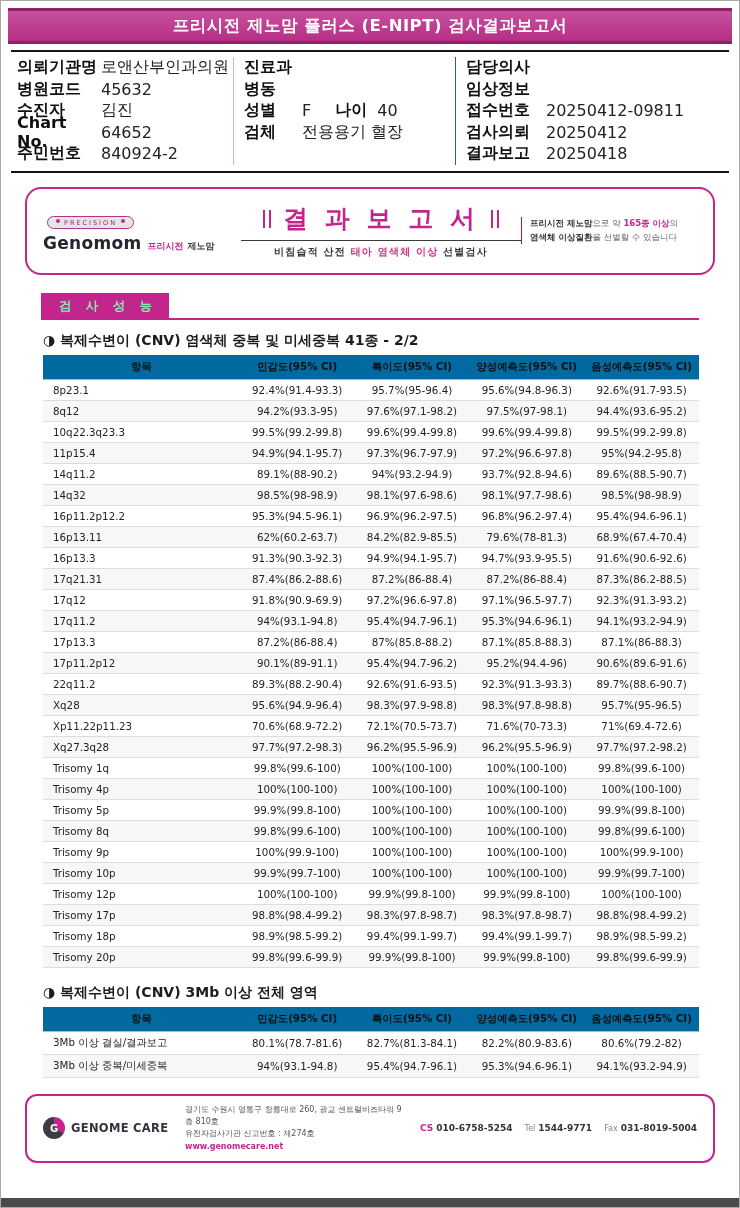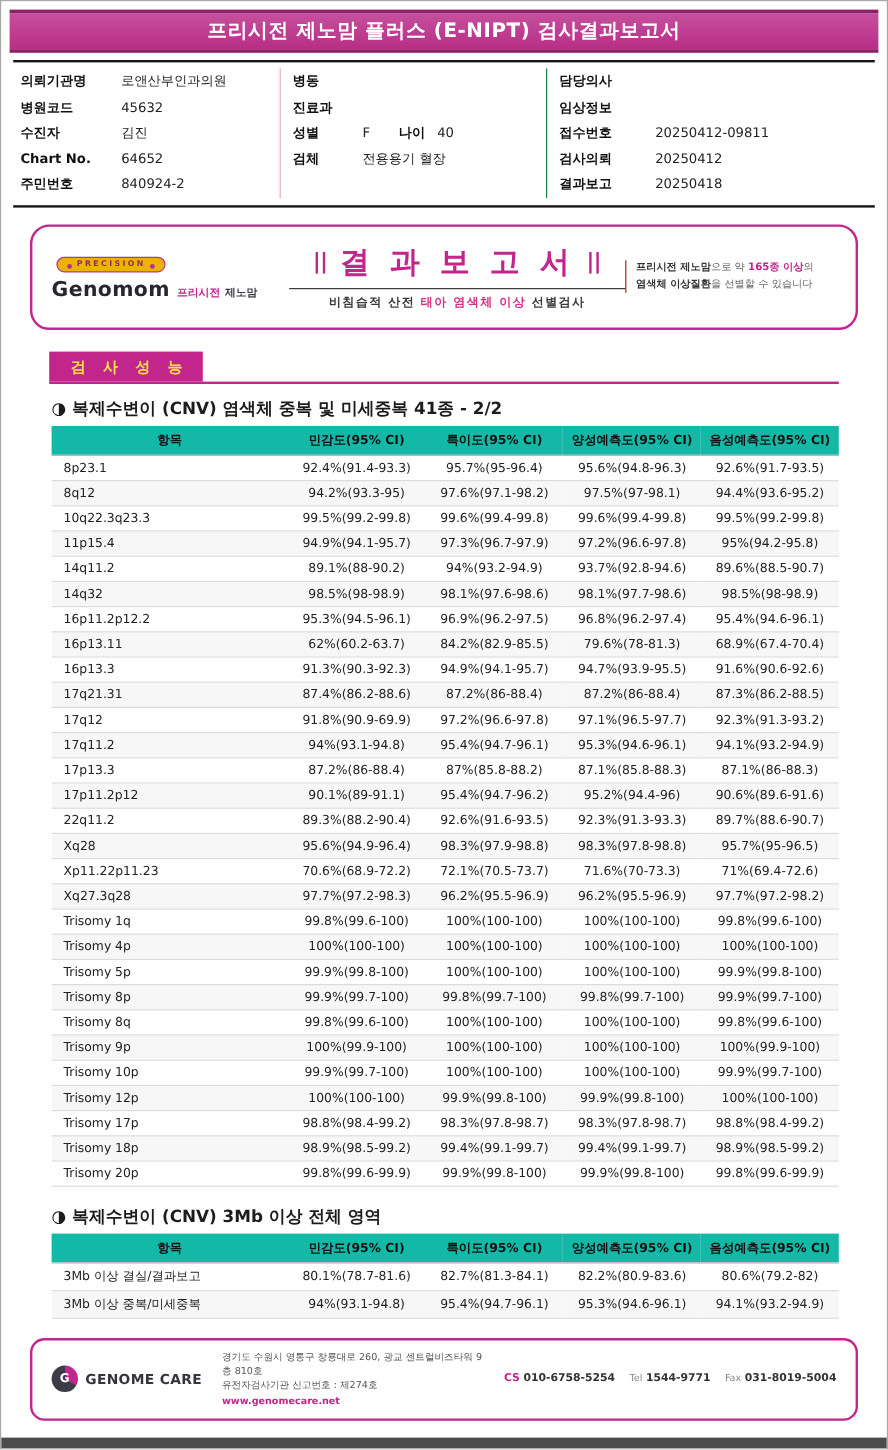--- a/index.html
+++ b/index.html
@@ -9,57 +9,57 @@
 
   
   .title-bar { margin:7px 7px 0; background:linear-gradient(#c6509e,#b72e85); border-top:3px solid #8f2067; border-bottom:3px solid #8f2067; color:#fff; text-align:center; font-weight:bold; font-size:16.5px; padding:4px 0; letter-spacing:0.5px; }
 
   
   .info { display:flex; margin:6px 10px 0; border-top:2px solid #161616; border-bottom:2px solid #161616; padding:5px 0 6px 6px; }
   .info-col { display:flex; flex-direction:column; }
   .info-col.c1 { width:216px; }
   .info-col.c2 { width:222px; border-left:1px solid #eaaacd; padding-left:10px; }
   .info-col.c3 { flex:1; border-left:1px solid #15803d; padding-left:10px; }
-  .irow { display:flex; align-items:center; height:21.5px; font-size:11px; }
+  .irow { display:flex; align-items:center; height:21.5px; font-size:16px; }
   .ilabel { font-weight:bold; color:#101010; width:84px; flex:none; }
   .c2 .ilabel { width:58px; }
   .c3 .ilabel { width:80px; }
   .ilabel.inline { width:auto; margin:0 10px 0 24px; }
   .ival { color:#222; }
 
   
   .result-box { margin:14px 24px 0; border:2px solid #c2258c; border-radius:16px; padding:10px 16px; display:flex; align-items:center; min-height:88px; }
   .logo-block { width:198px; flex:none; }
-  .precision-badge { display:inline-flex; align-items:flex-end; gap:4px; border:1px solid #b5338a; border-radius:8px; color:#8a2f6d; background:#eab308; font-size:6.5px; font-weight:bold; letter-spacing:2px; padding:1.5px 8px; margin-left:4px; }
+  .precision-badge { display:inline-flex; align-items:flex-start; gap:4px; border:1px solid #b5338a; border-radius:8px; color:#8a2f6d; background:#e5e5e5; font-size:6.5px; font-weight:normal; letter-spacing:2px; padding:1.5px 8px; margin-left:4px; }
   .precision-badge .dot { width:4px; height:4px; border-radius:50%; background:#b5338a; display:inline-block; }
   .brand-line { margin-top:4px; display:flex; align-items:baseline; gap:6px; }
   .brand-en { font-size:17px; font-weight:800; color:#26262e; letter-spacing:0.3px; }
   .brand-kr1 { font-size:9px; font-weight:bold; color:#c2258c; }
   .brand-kr2 { font-size:9px; font-weight:bold; color:#3a3a42; margin-left:-2px; }
   .center-block { flex:1; text-align:center; }
   .rb-title-row { display:flex; align-items:center; justify-content:center; gap:12px; }
   .dbar { width:8px; height:18px; border-left:2.5px solid #c2258c; border-right:2.5px solid #c2258c; }
   .rb-title { font-size:25px; font-weight:800; color:#c2258c; letter-spacing:4px; white-space:nowrap; }
   .rb-rule { width:280px; border-top:1.5px solid #3a3a3a; margin:5px auto 4px; }
   .rb-sub { font-size:10px; letter-spacing:1.2px; color:#3a3a3a; font-weight:bold; }
   .rb-sub .hl { color:#d63384; }
   .right-block { width:178px; flex:none; border-left:1px solid #b91c1c; padding-left:8px; font-size:8.5px; color:#666; line-height:1.55; }
   .right-block .dark { color:#333; font-weight:bold; }
   .right-block .pink { color:#c2258c; font-weight:bold; }
 
   
   .section-header { margin:18px 40px 0; border-bottom:2.5px solid #c2258c; line-height:0; }
-  .section-badge { display:inline-block; background:#c2258c; color:#fde047; font-weight:bold; font-size:12.5px; letter-spacing:5px; padding:5px 12px 5px 18px; line-height:1.2; }
+  .section-badge { display:inline-block; background:#c2258c; color:#86efac; font-weight:bold; font-size:12.5px; letter-spacing:5px; padding:5px 12px 5px 18px; line-height:1.2; }
 
   .note { margin:12px 42px 5px; font-size:14px; font-weight:bold; color:#1c1c1c; }
   .note.second { margin-top:16px; }
 
   
   table.data { width:656px; margin:2px 42px 0; border-collapse:collapse; font-size:10.3px; table-layout:fixed; }
-  table.data th { background:#14b8a6; font-weight:bold; padding:5px 2px; text-align:center; color:#111; border-bottom:1px solid #b7b7b7; }
+  table.data th { background:#0369a1; font-weight:bold; padding:5px 2px; text-align:center; color:#111; border-bottom:1px solid #b7b7b7; }
   table.data td { padding:4px 2px; text-align:center; color:#222; border-bottom:1px solid #dcdcdc; overflow:hidden; white-space:nowrap; }
   table.data td:first-child { text-align:left; padding-left:10px; }
   table.data tbody tr:nth-child(even) td { background:#f7f7f7; }
   table.data th:nth-child(1) { width:30%; }
   table.data th:nth-child(n+2) { width:17.5%; }
 
   
   .footer-box { margin:16px 24px 0; border:2px solid #c2258c; border-radius:12px; display:flex; align-items:center; padding:8px 16px; gap:14px; min-height:52px; }
   .gc-logo { display:flex; align-items:center; gap:6px; flex:none; width:128px; }
   .gc-mark { width:22px; height:22px; border-radius:50%; background:conic-gradient(#c2258c 0 120deg,#3c3c46 120deg 360deg); color:#fff; font-size:10px; font-weight:800; display:flex; align-items:center; justify-content:center; flex:none; }
@@ -100,25 +100,25 @@
           <span class="ilabel">Chart No.</span>
           <span class="ival">64652</span>
         </div>
       <div class="irow">
           <span class="ilabel">주민번호</span>
           <span class="ival">840924-2</span>
         </div>
     </div>
     <div class="info-col c2">
       <div class="irow">
+          <span class="ilabel">진료과</span>
+          <span class="ival"></span>
+        </div>
+      <div class="irow">
           <span class="ilabel">병동</span>
-          <span class="ival"></span>
-        </div>
-      <div class="irow">
-          <span class="ilabel">진료과</span>
           <span class="ival"></span>
         </div>
       <div class="irow">
         <span class="ilabel">성별</span>
           <span class="ival">F</span>
         <span class="ilabel inline">나이</span>
           <span class="ival">40</span>
       </div>
       <div class="irow">
           <span class="ilabel">검체</span>
@@ -338,27 +338,20 @@
           <td>100%(100-100)</td>
         </tr>
         <tr>
           <td>Trisomy 5p</td>
           <td>99.9%(99.8-100)</td>
           <td>100%(100-100)</td>
           <td>100%(100-100)</td>
           <td>99.9%(99.8-100)</td>
         </tr>
         <tr>
-          <td>Trisomy 8p</td>
-          <td>99.9%(99.7-100)</td>
-          <td>99.8%(99.7-100)</td>
-          <td>99.8%(99.7-100)</td>
-          <td>99.9%(99.7-100)</td>
-        </tr>
-        <tr>
           <td>Trisomy 8q</td>
           <td>99.8%(99.6-100)</td>
           <td>100%(100-100)</td>
           <td>100%(100-100)</td>
           <td>99.8%(99.6-100)</td>
         </tr>
         <tr>
           <td>Trisomy 9p</td>
           <td>100%(99.9-100)</td>
           <td>100%(100-100)</td>

